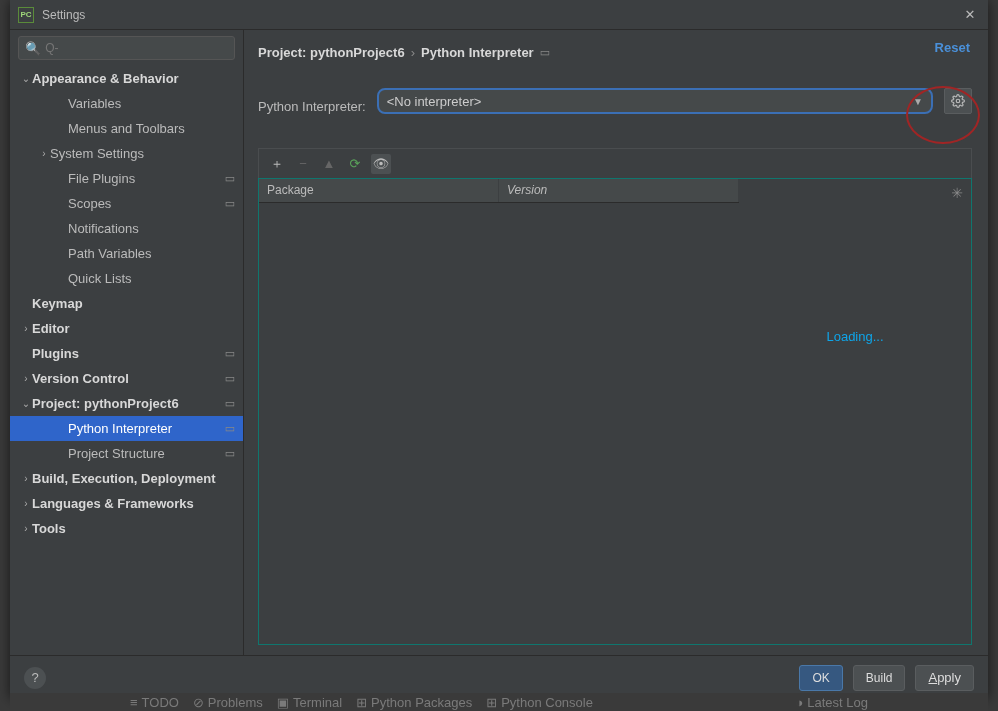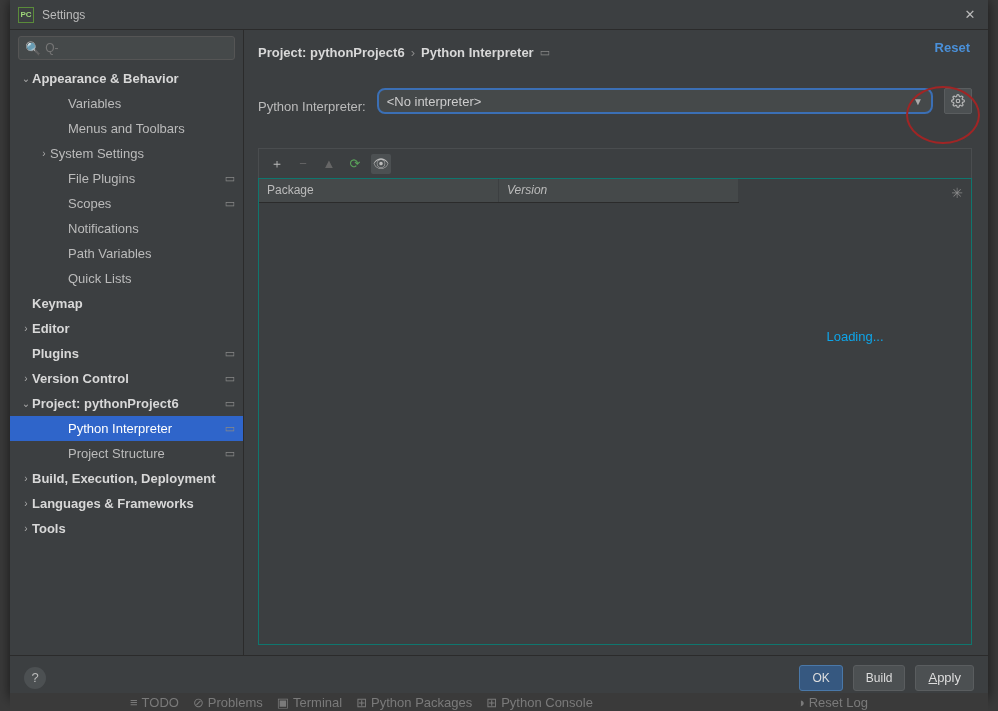--- a/index.html
+++ b/index.html
@@ -218,15 +218,15 @@
     </div>
 
   </div>
 
   <div class="statusbar">
     <div class="sb-item">≡ <span>TODO</span></div>
     <div class="sb-item">⊘ <span>Problems</span></div>
     <div class="sb-item">▣ <span>Terminal</span></div>
     <div class="sb-item">⊞ <span>Python Packages</span></div>
     <div class="sb-item">⊞ <span>Python Console</span></div>
-    <div class="sb-item push">◑ <span>Reset Log</span></div>
+    <div class="sb-item push">◑ <span>Latest Log</span></div>
   </div>
 </div>
 
 </body></html>

